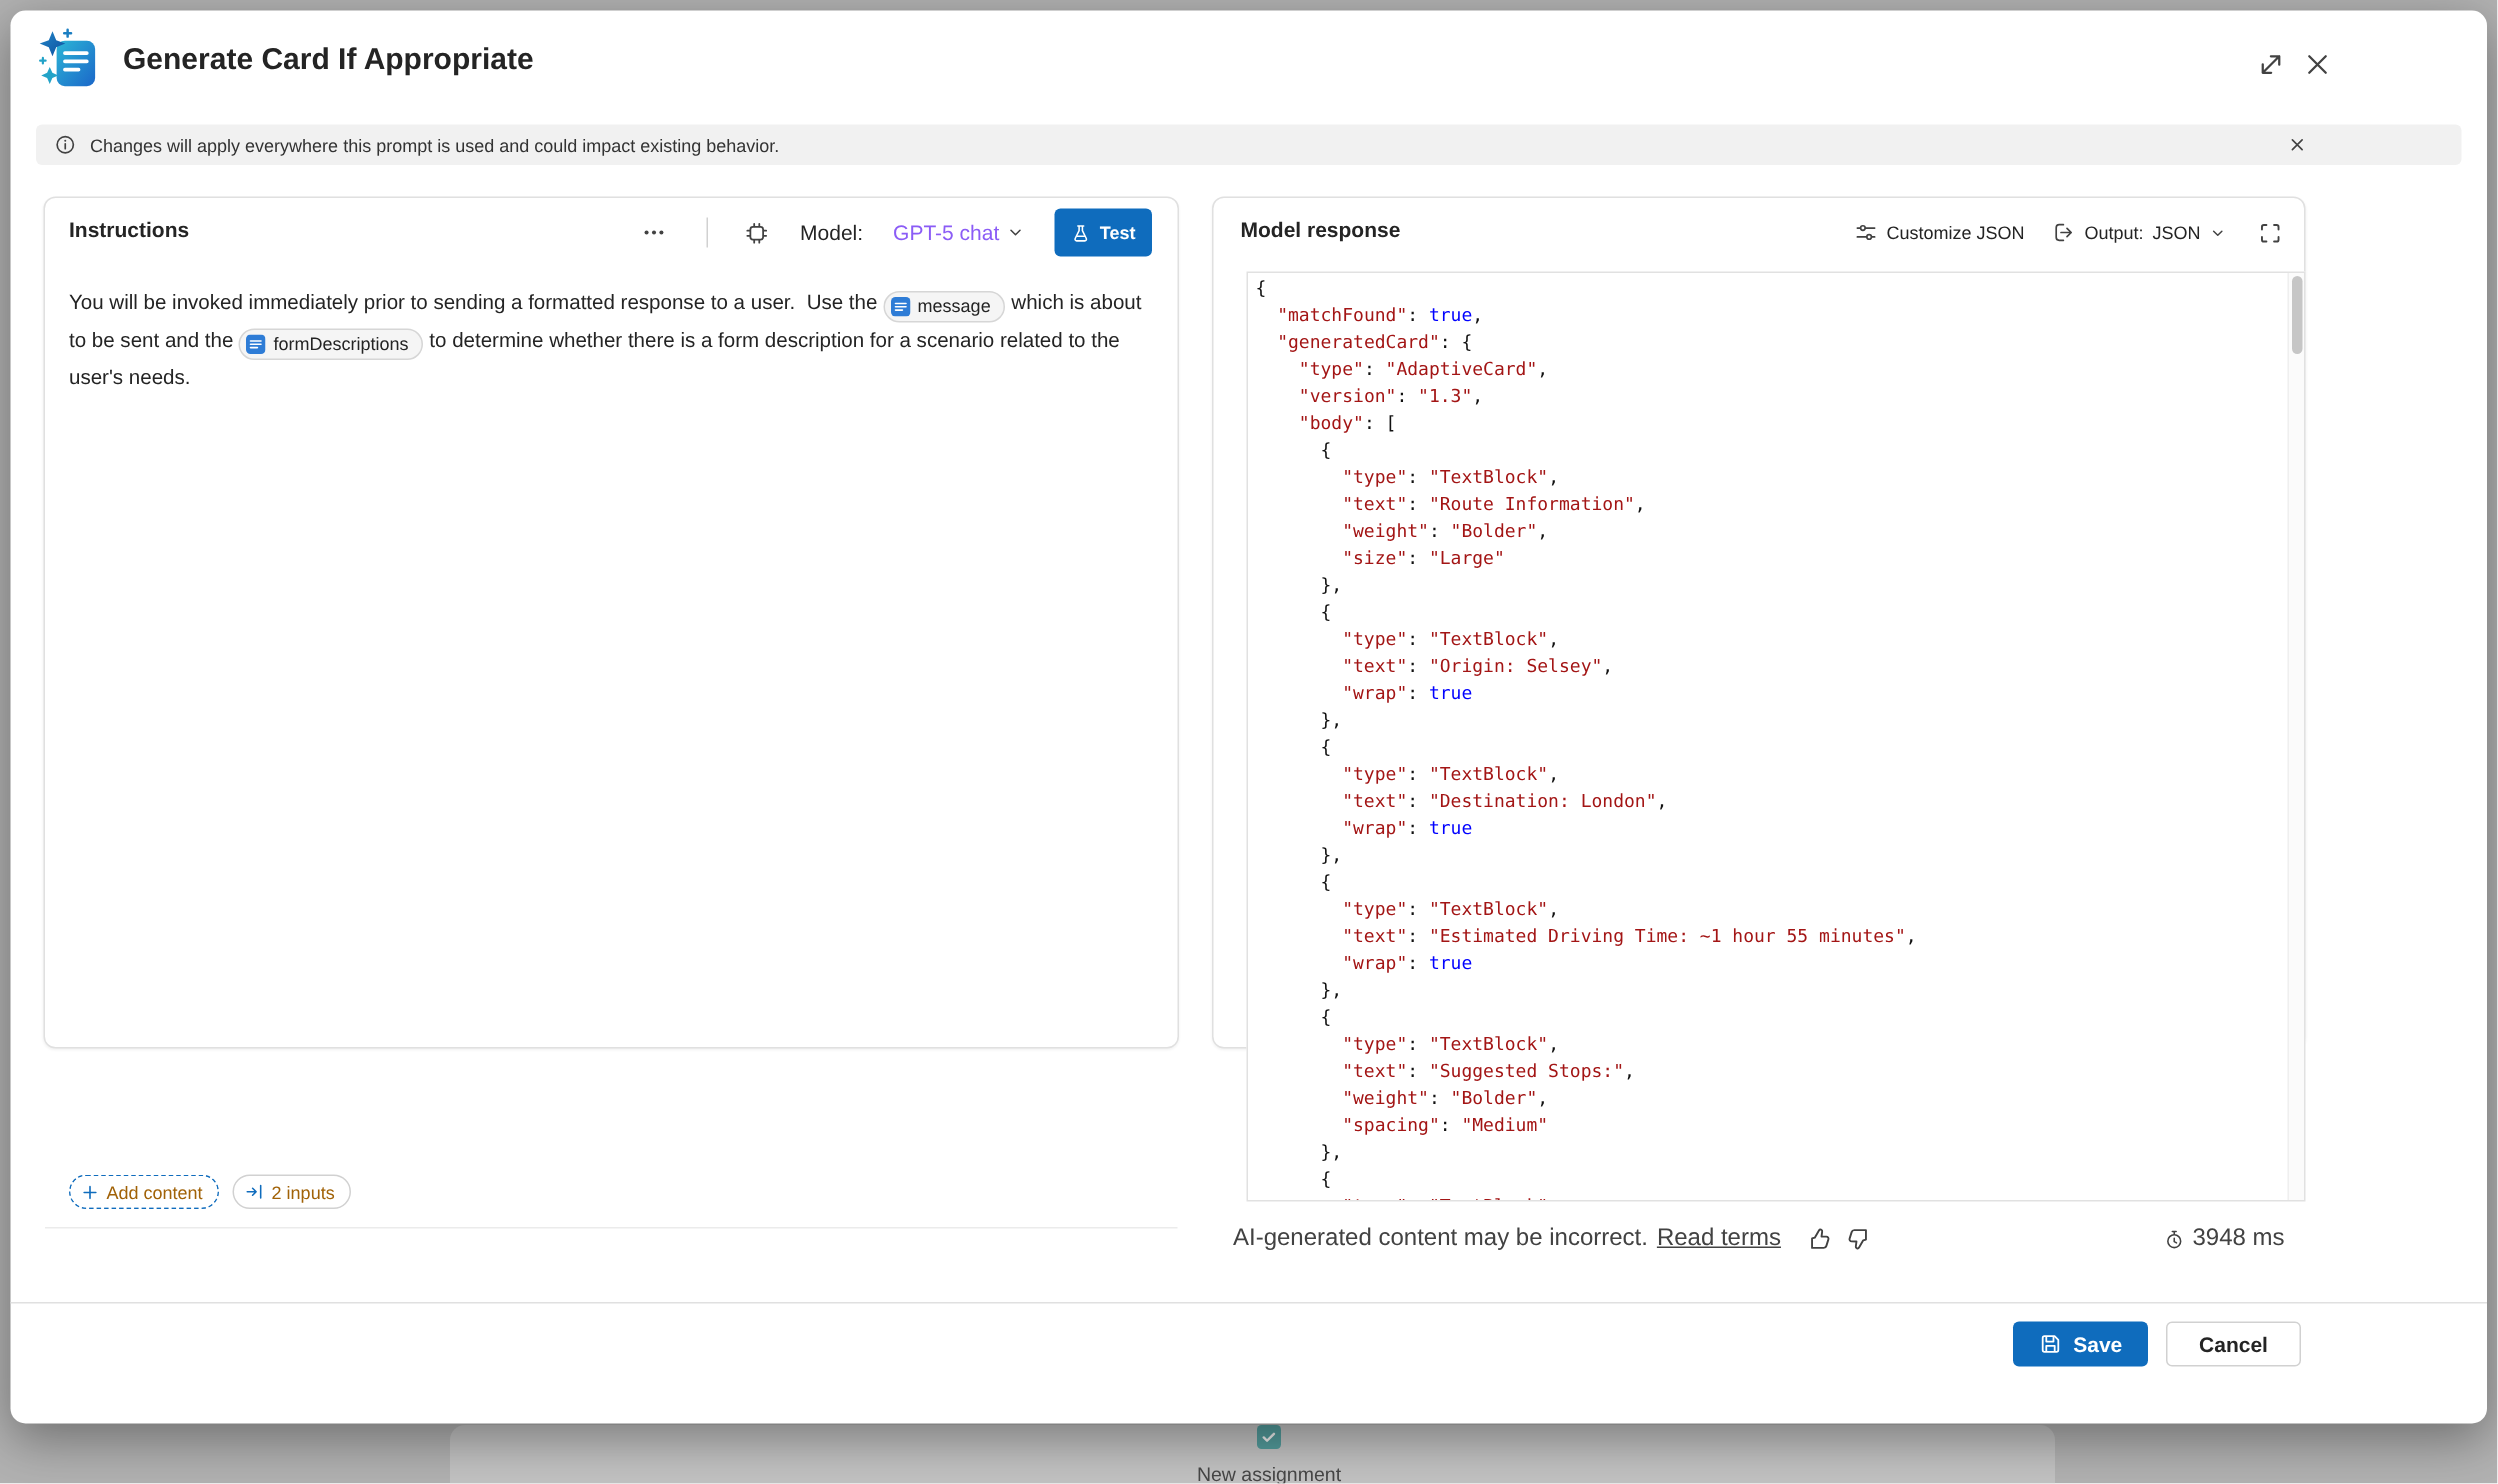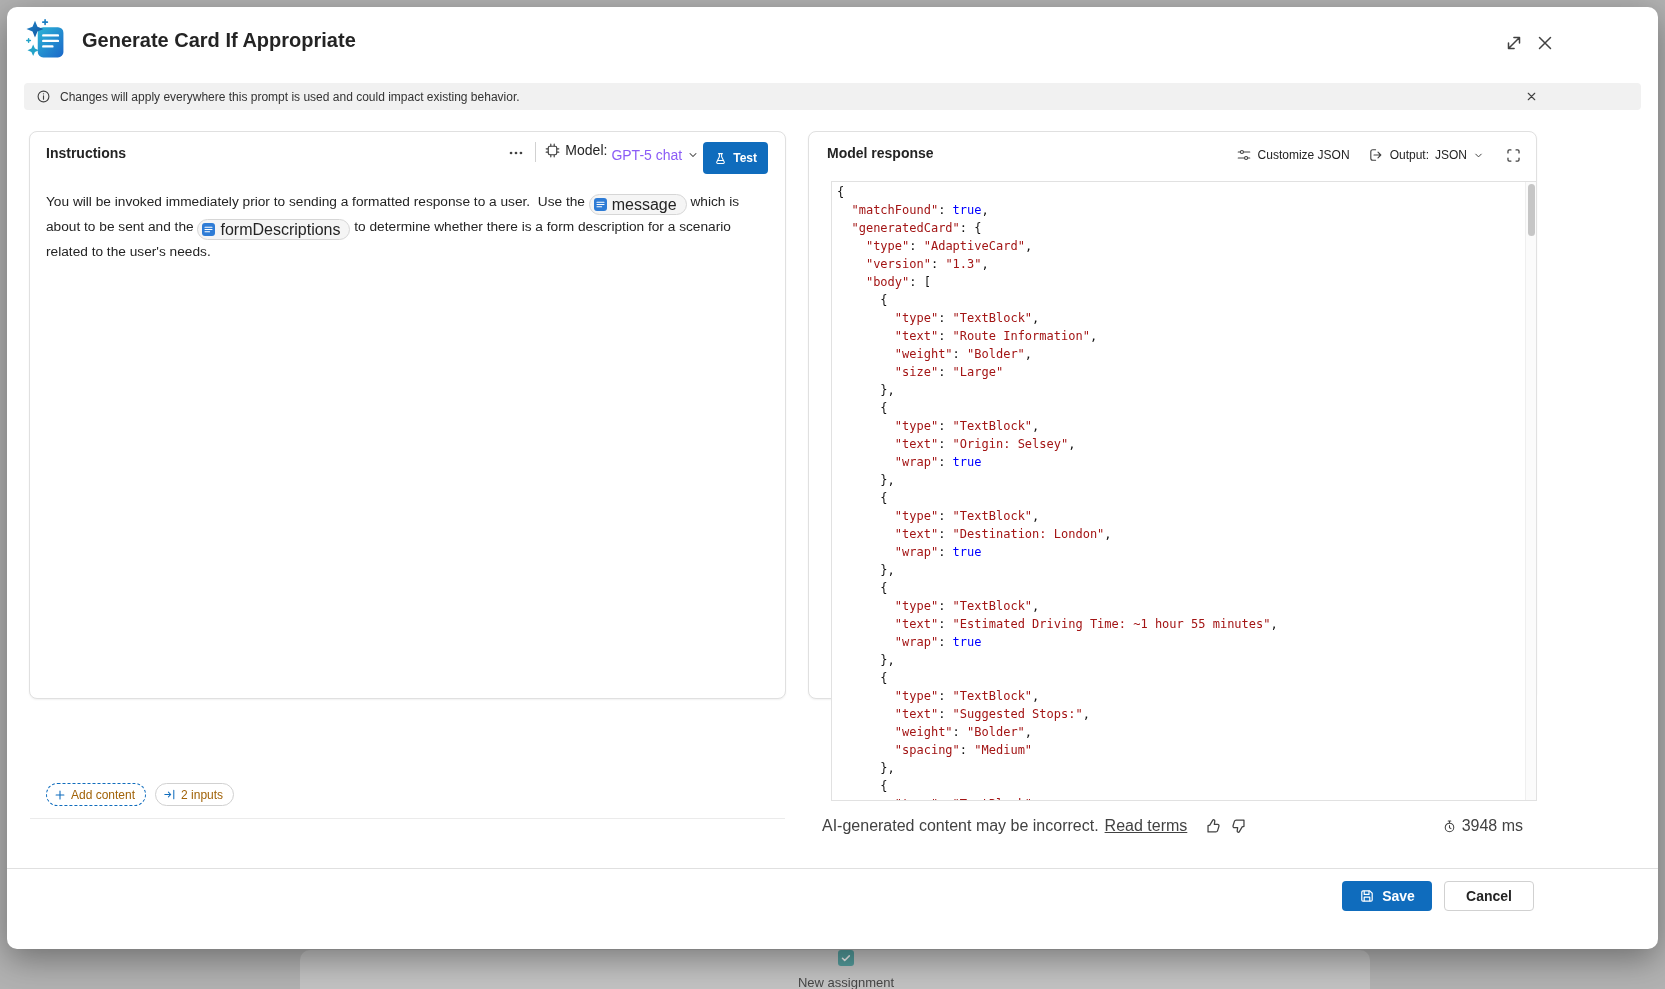--- a/index.html
+++ b/index.html
@@ -27,33 +27,33 @@
     border-radius:4px; display:flex; align-items:center; gap:9px; padding-left:12px; font-size:12px; color:#333; }
   .banner-close { position:absolute; left:1500px; top:6px; width:15px; height:15px; }
 
   .card { position:absolute; top:112px; background:#fff; border:1px solid #e0e0e0; border-radius:8px;
     box-shadow:0 1px 2px rgba(0,0,0,.06); height:568px;margin-top:12px; }
   .card-left  { left:22px;  width:757px; }
   .card-right { left:801px; width:729px; }
   .card-title { position:absolute; left:16px; top:13px; font-size:14px; font-weight:600; color:#242424; }
   .card-right .card-title { left:18px; }
 
-  .left-hdr-cluster { position:absolute; top:10px; right:17px; height:26px; display:flex; gap:4px; }
+  .left-hdr-cluster { position:absolute; top:10px; right:17px; height:26px; display:flex; align-items:center; gap:20px; }
   .vdiv { width:1px; height:20px; background:#d1d1d1; margin:0 4px; }
   .model-label { font-size:14px; color:#242424; }
   .model-select { display:flex; align-items:center; gap:5px; font-size:14px; color:#8b5cf6; background:none; border:none; cursor:pointer; font-family:inherit; }
   .test-btn { display:flex; align-items:center; gap:6px; height:24px; padding:16px 11px; background:#0f6cbd;
     color:#fff; border:none; border-radius:4px; font-size:12px; font-weight:600; cursor:pointer; font-family:inherit; }
 
   .instructions-editor { position:absolute; left:16px; top:58px; right:19px; bottom:70px;
     font-size:13.7px; line-height:23px; color:#242424; overflow:hidden; cursor:text; }
   .para { margin:0 0 23px; white-space:pre-wrap; }
   .para:last-child { margin:0; }
   .token-pill { display:inline-flex; align-items:center; gap:5px; height:21px; padding:0 9px 0 4px;
-    border:1px solid #d6d6d6; border-radius:11px; background:#f5f5f5; font-size:16px; color:#242424;
+    border:1px solid #d6d6d6; border-radius:11px; background:#f5f5f5; font-size:12px; color:#242424;
     vertical-align:-5px; cursor:pointer; }
   .token-icon { display:flex; }
 
   .left-footer-buttons { position:absolute; left:16px; top:651px; display:flex; gap:9px; }
   .pill-btn { display:flex; align-items:center; gap:5px; height:23px; padding:0 10px 0 7px;
     border:1px solid #d1d1d1; border-radius:12px; background:#fff; color:#a16207; font-size:12px; cursor:pointer; font-family:inherit; }
   .pill-btn.dashed { border:1px dashed #0f6cbd; }
   .card-divider { position:absolute; left:0; right:0; top:686px; border-top:1px solid #ebebeb; }
 
   .right-hdr-cluster { position:absolute; top:10px; right:12px; height:26px; display:flex; align-items:center; gap:18px; }

